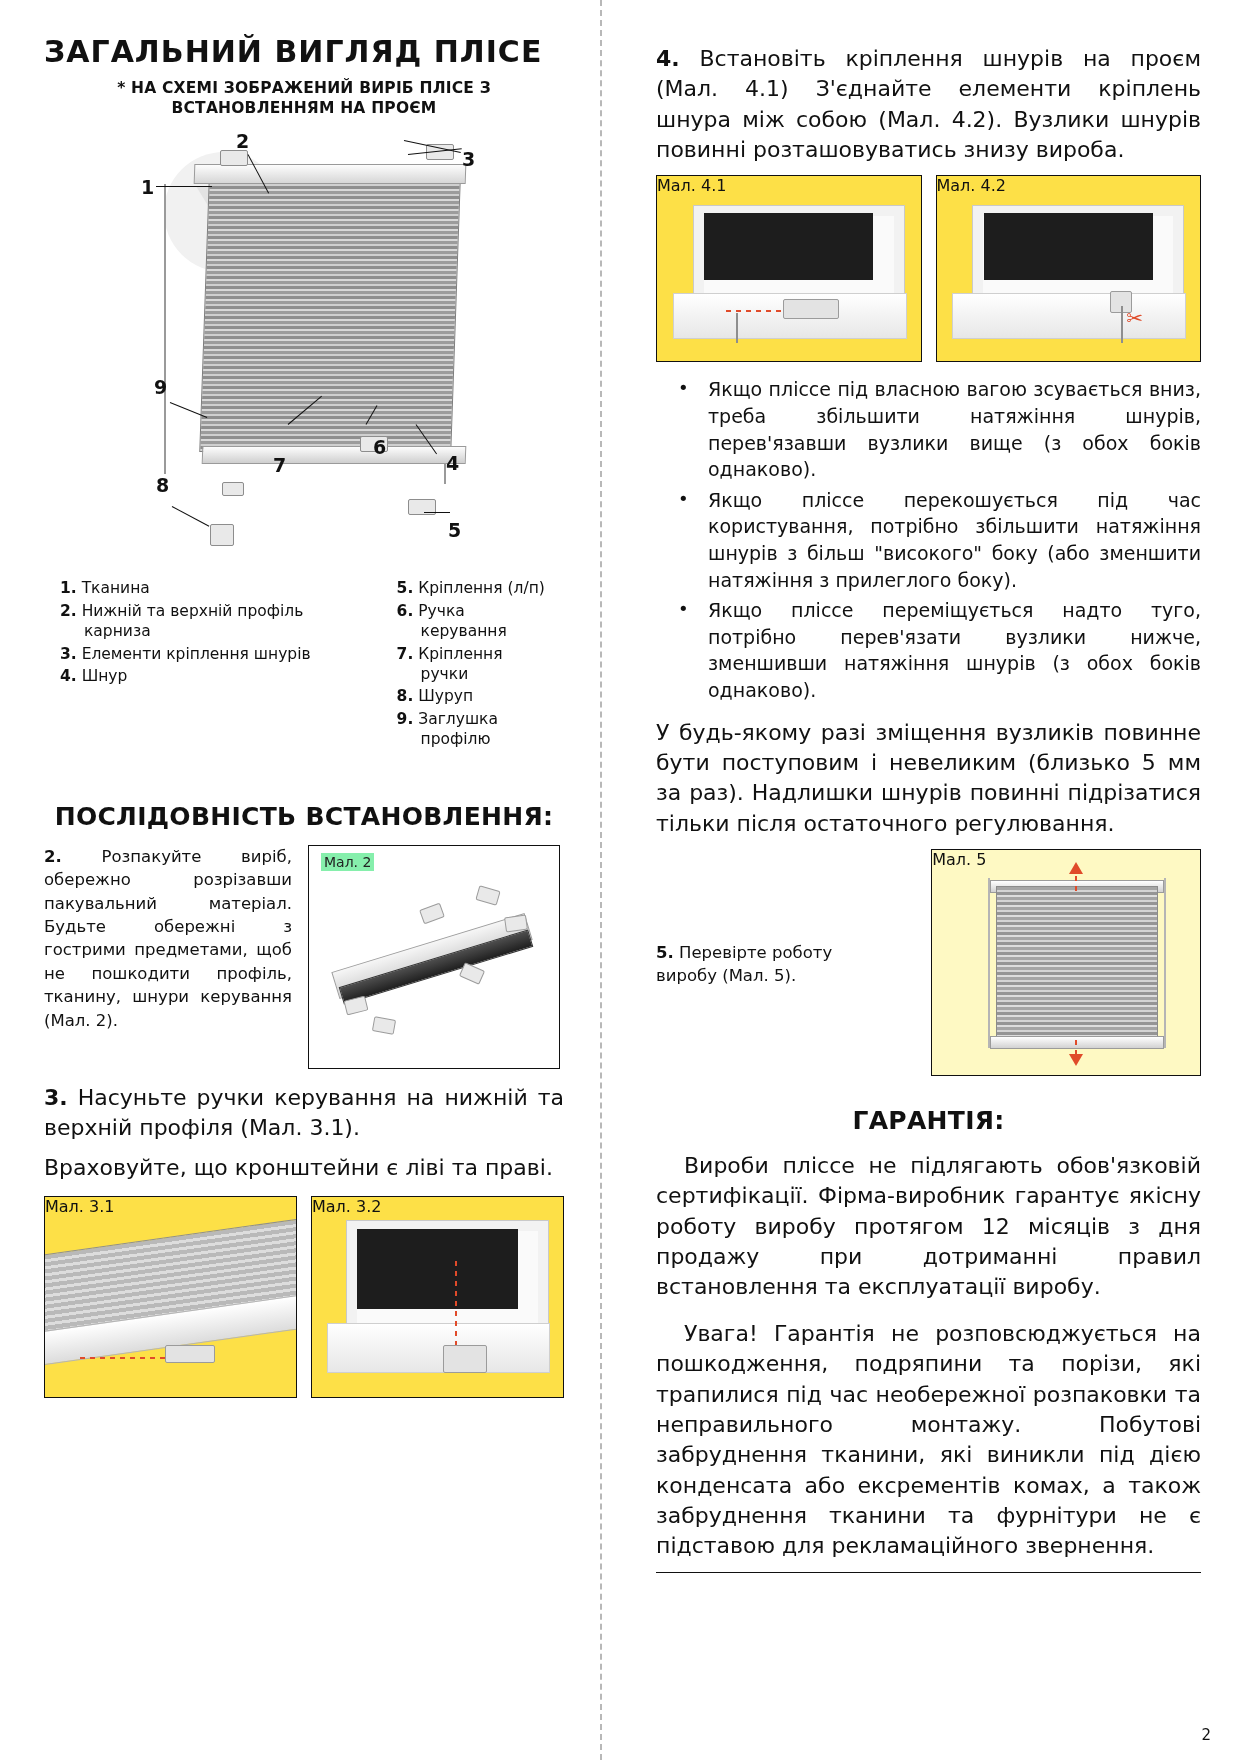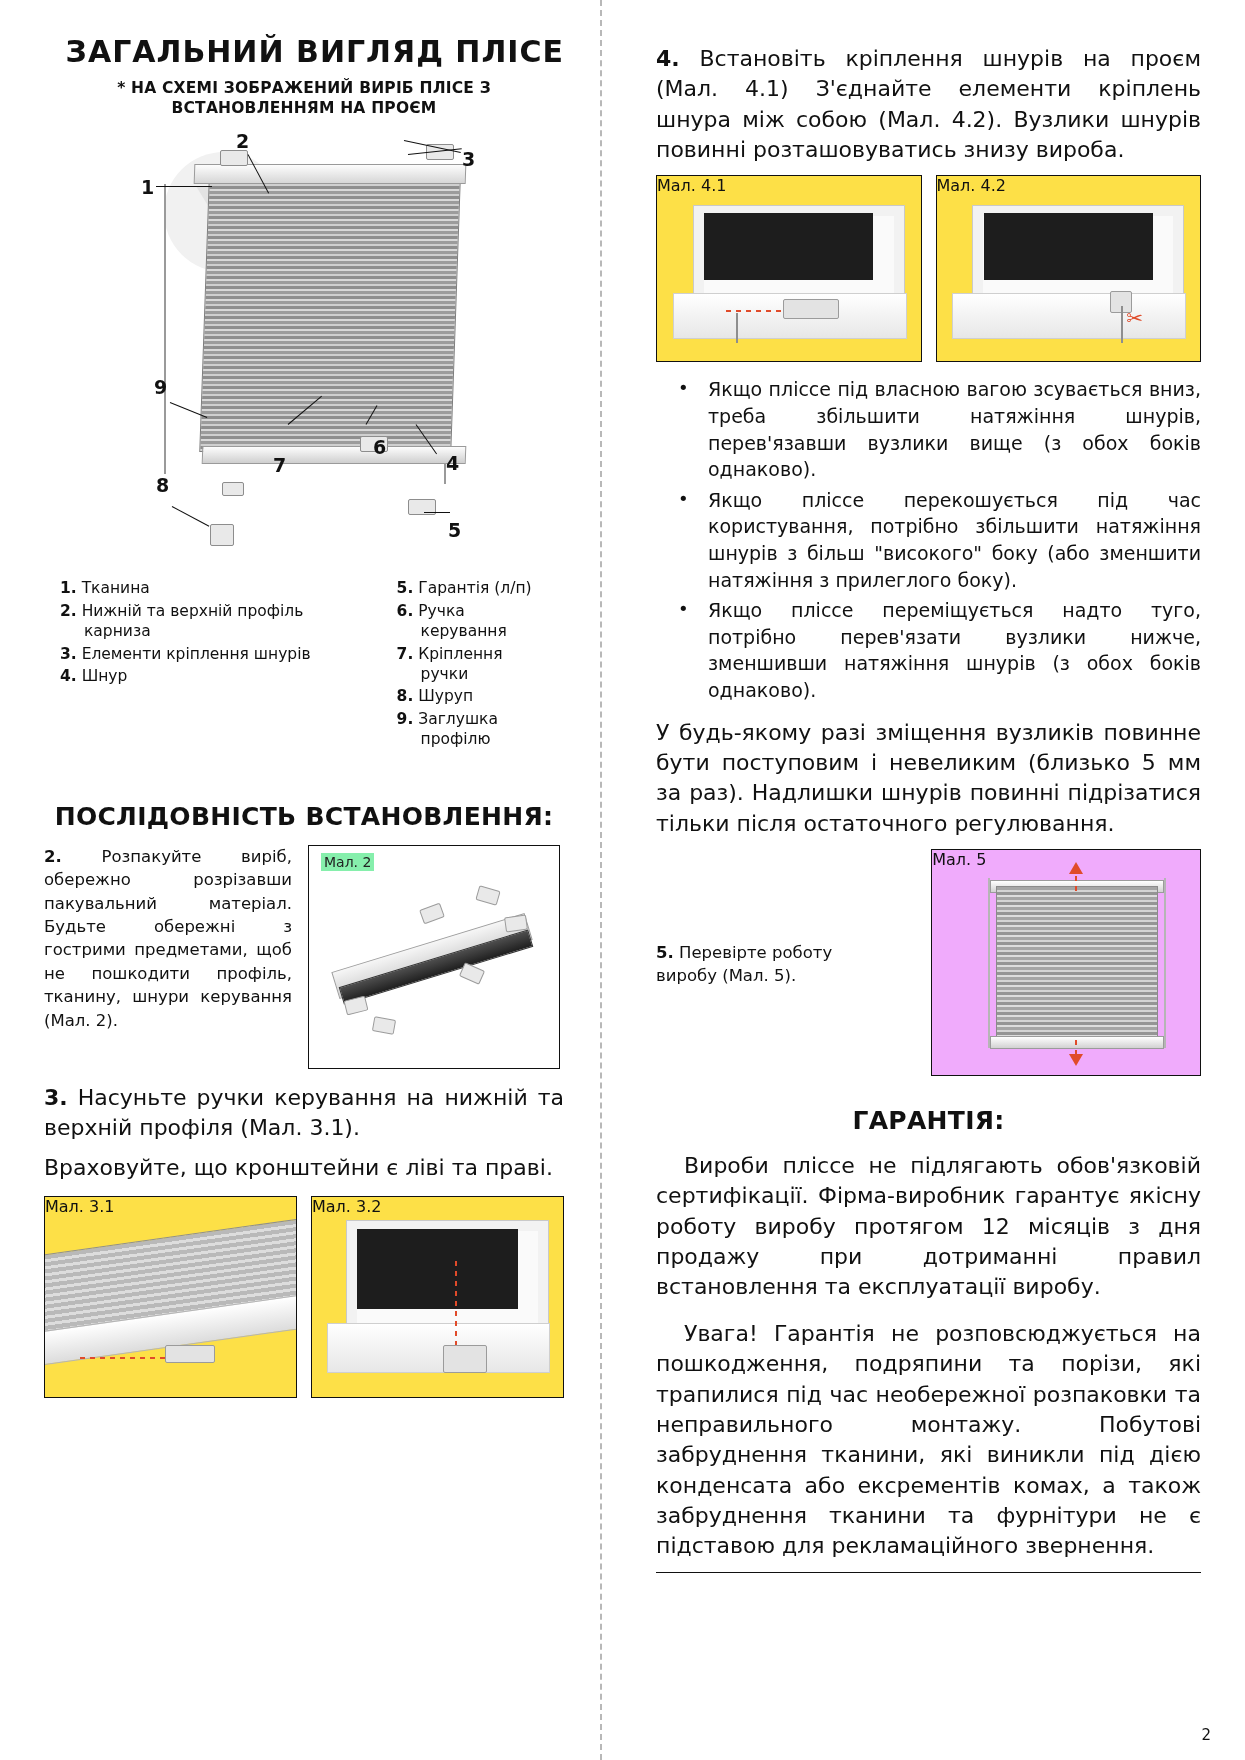--- a/index.html
+++ b/index.html
@@ -31,21 +31,21 @@
     width:645px;
     padding:44px 44px 0 56px;
     box-sizing:border-box;
     position:relative;
   }
 
   
   h1.title{
     font-size:30px;
     font-weight:bold;
-    text-align:right;
+    text-align:left;
     letter-spacing:1px;
     margin:0;
     line-height:1.18;
     text-transform:uppercase;
   }
   .subtitle{
     text-align:center;
     font-size:15.5px;
     font-weight:bold;
     line-height:1.25;
@@ -198,21 +198,21 @@
   ul.bul li:before{
     content:"•";
     position:absolute;left:22px;top:-1px;font-size:18px;
   }
 
   
   .f5row{display:flex;gap:18px;margin-top:8px;align-items:center;}
   .f5text{width:250px;font-size:16.5px;line-height:1.35;padding-top:4px;}
   .f5box{
     width:300px;height:225px;position:relative;
-    border:1.6px solid #111;background:#f0abfc;overflow:hidden;margin-left:34px;
+    border:1.6px solid #111;background:#fef9c3;overflow:hidden;margin-left:34px;
   }
   .f5blind{
     position:absolute;left:64px;top:36px;width:160px;height:150px;
     background:repeating-linear-gradient(
       to bottom,#a5a5a5 0 3px,#d4d4d4 3px 5px,#959595 5px 8px,#dddddd 8px 10px);
     border:1px solid #8b8b8b;
   }
   .f5rail{position:absolute;left:58px;width:172px;height:11px;background:linear-gradient(#fff,#d2d2d2);border:1px solid #9b9b9b;}
   .f5post{position:absolute;width:2px;background:#b5b5b5;}
   .arrw{position:absolute;width:0;height:0;}
@@ -299,21 +299,21 @@
     </div>
 
     <div class="legend">
       <ol>
         <li><span class="num">1.</span> <span>Тканина</span></li>
         <li><span class="num">2.</span> <span>Нижній та верхній профіль карниза</span></li>
         <li><span class="num">3.</span> <span>Елементи кріплення шнурів</span></li>
         <li><span class="num">4.</span> <span>Шнур</span></li>
       </ol>
       <ol>
-        <li><span class="num">5.</span> <span>Гарантія (л/п)</span></li>
+        <li><span class="num">5.</span> <span>Кріплення (л/п)</span></li>
         <li><span class="num">6.</span> <span>Ручка керування</span></li>
         <li><span class="num">7.</span> <span>Кріплення ручки</span></li>
         <li><span class="num">8.</span> <span>Шуруп</span></li>
         <li><span class="num">9.</span> <span>Заглушка профілю</span></li>
       </ol>
     </div>
 
     <h2 class="section" style="margin-top:34px;">ПОСЛІДОВНІСТЬ ВСТАНОВЛЕННЯ:</h2>
 
     <div class="f2wrap">

